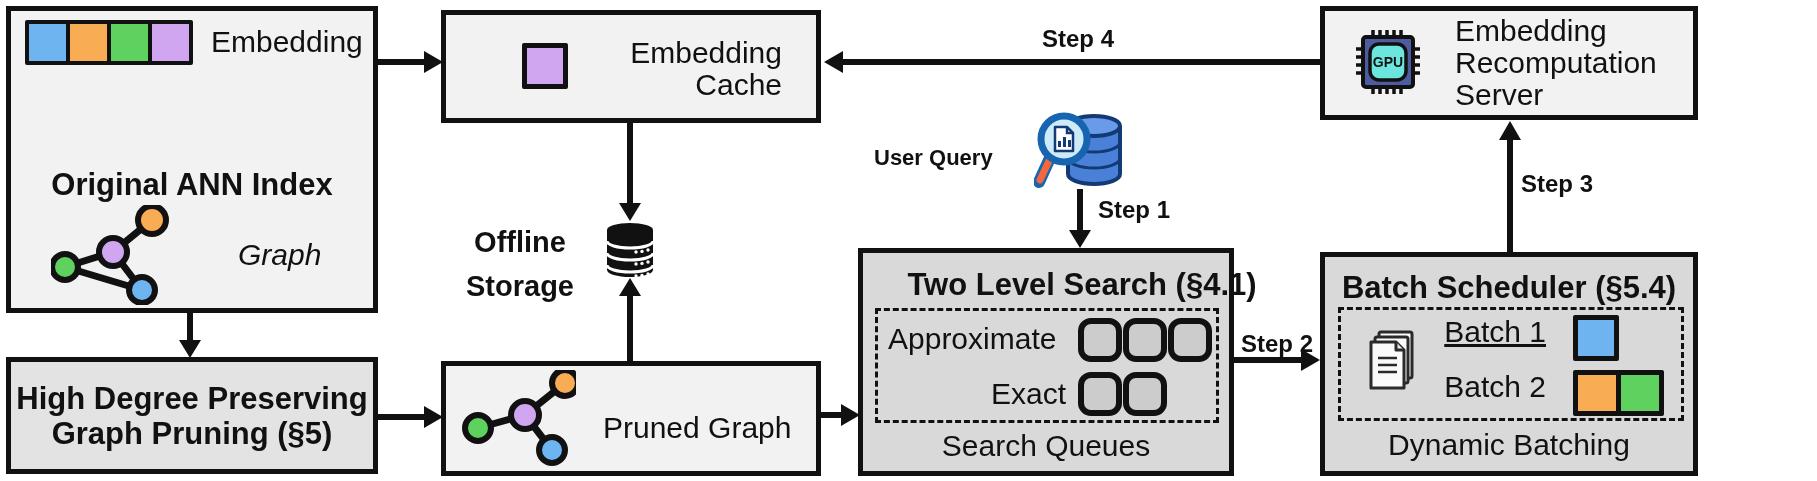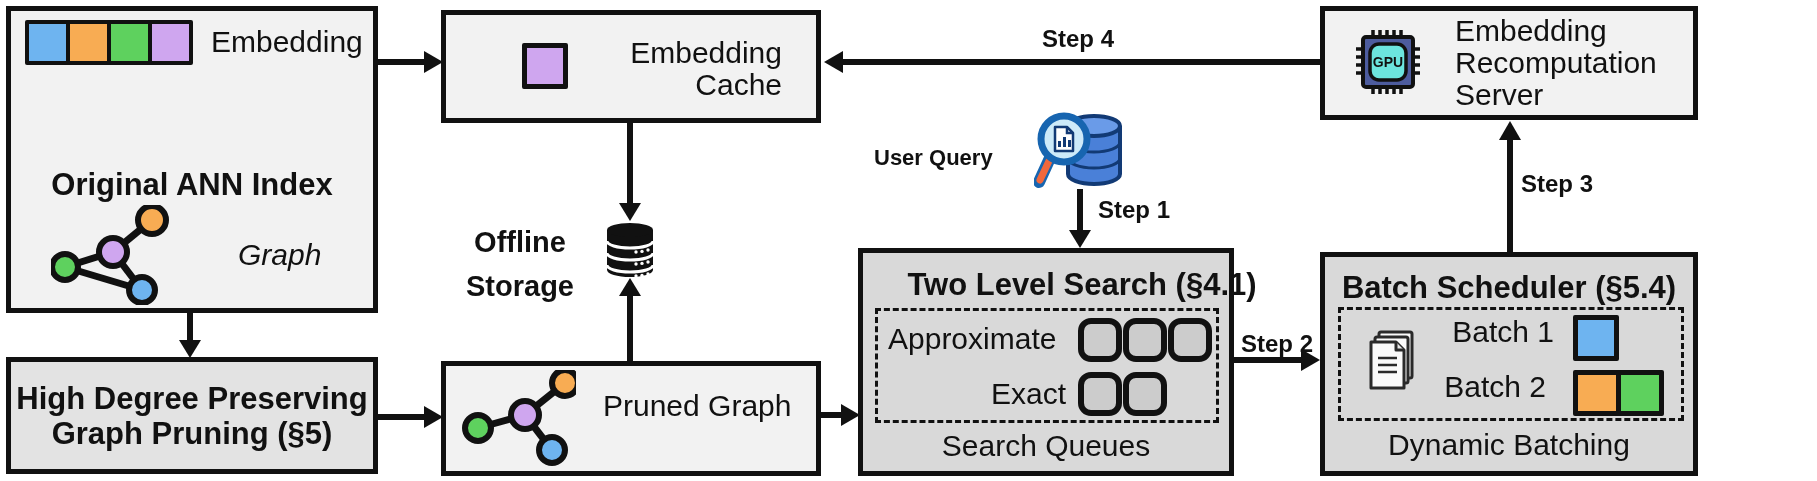--- a/index.html
+++ b/index.html
@@ -134,21 +134,21 @@
   <div class="box light" style="left:441px;top:361px;width:380px;height:115px;">
     <svg class="abs" style="left:10px;top:4px;" width="120" height="96" viewBox="0 0 120 96">
       <line x1="69" y1="45" x2="109" y2="13" stroke="#111" stroke-width="7"></line>
       <line x1="69" y1="45" x2="22" y2="58" stroke="#111" stroke-width="7"></line>
       <line x1="69" y1="45" x2="96" y2="80" stroke="#111" stroke-width="7"></line>
       <circle cx="109" cy="13" r="13" stroke="#111" stroke-width="6" fill="#f8ac53"></circle>
       <circle cx="69" cy="45" r="14" stroke="#111" stroke-width="6" fill="#cfa6ef"></circle>
       <circle cx="22" cy="58" r="13" stroke="#111" stroke-width="6" fill="#5ed15e"></circle>
       <circle cx="96" cy="80" r="13" stroke="#111" stroke-width="6" fill="#6eb4f0"></circle>
     </svg>
-    <div class="abs lbl n" style="left:157px;top:24px;text-align:center;">Pruned Graph</div>
+    <div class="abs lbl n" style="left:157px;top:46px;text-align:center;">Pruned Graph</div>
   </div>
 
   <div class="abs n" style="left:874px;top:141px;font-size:22px;font-weight:bold;line-height:33px;">User Query</div>
   <svg class="abs" style="left:1034px;top:110px;" width="92" height="84" viewBox="0 0 92 84">
     <path d="M34,16 v48 a26,10 0 0 0 52,0 v-48" fill="#4a80d8" stroke="#123a75" stroke-width="4"></path>
     <path d="M34,32 a26,10 0 0 0 52,0" stroke="#123a75" stroke-width="3" fill="none"></path>
     <path d="M34,48 a26,10 0 0 0 52,0" stroke="#123a75" stroke-width="3" fill="none"></path>
     <ellipse cx="60" cy="16" rx="26" ry="10" fill="#6a9be8" stroke="#123a75" stroke-width="4"></ellipse>
     <line x1="16" y1="48" x2="5" y2="72" stroke="#1765b0" stroke-width="12" stroke-linecap="round"></line>
     <line x1="15" y1="51" x2="6" y2="70" stroke="#f2683c" stroke-width="7" stroke-linecap="round"></line>
@@ -187,21 +187,21 @@
           <rect x="9" y="7" width="33" height="46" rx="2"></rect>
           <path d="M5,12 h25 l8,8 v38 h-33 z"></path>
         </g>
         <path d="M30,12 v8 h8" fill="#e8e8e8" stroke="#2a2a2a" stroke-width="3" stroke-linejoin="round"></path>
         <g stroke="#2a2a2a" stroke-width="2.5">
           <line x1="12" y1="28" x2="31" y2="28"></line>
           <line x1="12" y1="35" x2="31" y2="35"></line>
           <line x1="12" y1="42" x2="31" y2="42"></line>
         </g>
       </svg>
-      <div class="abs lbl rt n" style="left:98px;top:6px;width:115px;">Batch 1</div>
+      <div class="abs lbl rt n" style="left:90px;top:6px;width:115px;text-decoration:underline;">Batch 1</div>
       <div class="sq" style="left: 232px; top: 5px; width: 46px; height: 46px; background: rgb(110, 180, 240);"></div>
       <div class="abs lbl rt n" style="left:90px;top:61px;width:115px;">Batch 2</div>
       <div class="duo" style="left:232px;top:60px;">
         <div style="background: rgb(248, 172, 83);"></div>
         <div style="background: rgb(94, 209, 94);"></div>
       </div>
     </div>
     <div class="abs lbl ctr n" style="left:0;top:172px;width:100%;">Dynamic Batching</div>
   </div>
 

